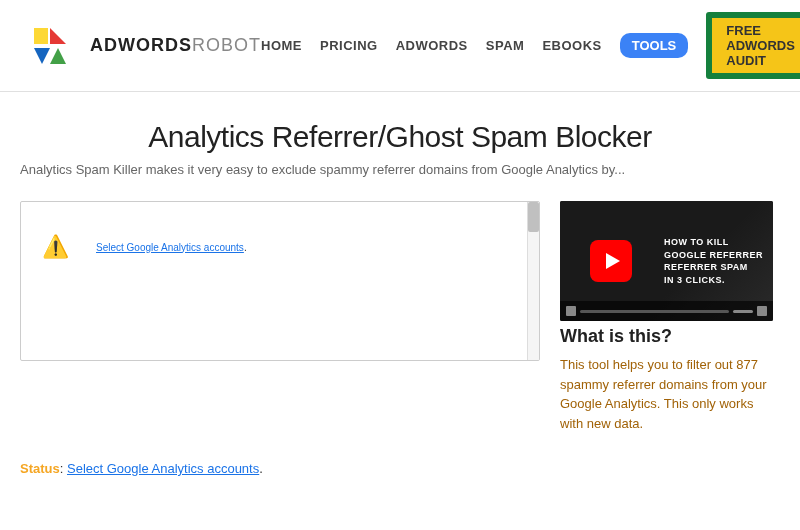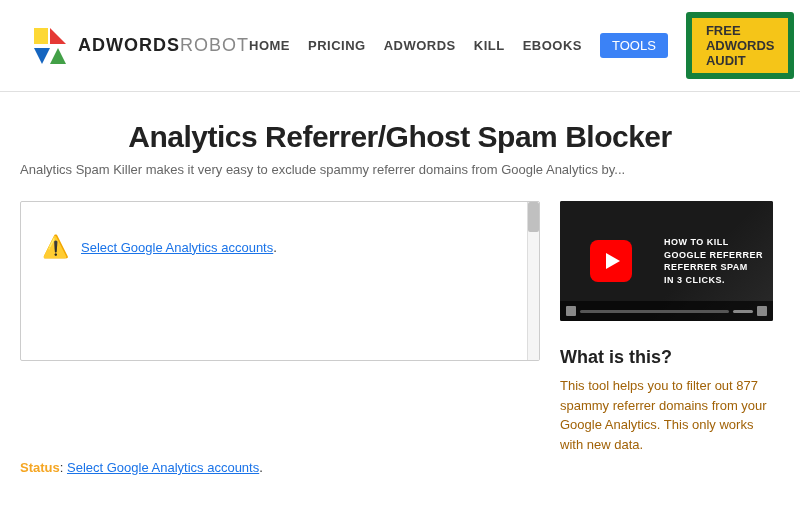--- a/index.html
+++ b/index.html
@@ -10,21 +10,21 @@
       display: flex;
       align-items: center;
       justify-content: space-between;
       padding: 12px 30px;
       border-bottom: 1px solid #e0e0e0;
       background: #fff;
     }
     .logo-area {
       display: flex;
       align-items: center;
-      gap: 8px;
+      gap: 20px;
     }
     .logo-icon {
       width: 40px;
       height: 40px;
     }
     .logo-text {
       font-size: 18px;
       font-weight: 700;
       letter-spacing: 1px;
     }
@@ -41,23 +41,23 @@
       color: #444;
       text-decoration: none;
       cursor: pointer;
       letter-spacing: 0.5px;
       text-align: center;
     }
     .nav-tools {
       background: #3b82f6;
       color: #fff;
       padding: 5px 12px;
-      border-radius: 3px;
-      font-size: 13px;
-      font-weight: 400;
+      border-radius: 10px;
+      font-size: 13px;
+      font-weight: 700;
       cursor: pointer;
     }
     .nav-audit {
       background: #f5c518;
       color: #333;
       padding: 5px 14px;
       border-radius: 3px;
       font-size: 13px;
       font-weight: 700;
       cursor: pointer;
@@ -65,21 +65,21 @@
     }
 
     
     .main {
       max-width: 800px;
       margin: 0 auto;
       padding: 28px 20px;
     }
     .page-title {
       font-size: 30px;
-      font-weight: 700;
+      font-weight: 400;
       text-align: center;
       color: #222;
       margin-bottom: 8px;
       letter-spacing: -0.5px;
     }
     .page-subtitle {
       text-align: left;
       color: #666;
       font-size: 13px;
       margin-bottom: 24px;
@@ -111,22 +111,23 @@
     .warning-icon {
       width: 30px;
       height: 30px;
       flex-shrink: 0;
       display: flex;
       align-items: center;
       justify-content: center;
       font-size: 22px;
     }
     .warning-text {
-      font-size: 13px;
+      font-size: 10px;
       color: #333;
+      margin-left: 15px;
     }
     .warning-link {
       color: #1a73e8;
       text-decoration: underline;
       cursor: pointer;
     }
     .scrollbar-track {
       position: absolute;
       right: 0;
       top: 0;
@@ -139,21 +140,21 @@
       width: 100%;
       height: 30px;
       background: #c0c0c0;
       border-radius: 2px;
       position: absolute;
       top: 0;
     }
 
     
     .status-bar {
-      margin-top: 6px;
+      margin-top: 28px;
       font-size: 13px;
       color: #333;
     }
     .status-label {
       color: #f5a623;
       font-weight: 700;
     }
     .status-link {
       color: #1a73e8;
       text-decoration: underline;
@@ -168,21 +169,21 @@
     .video-container {
       width: 213px;
       height: 120px;
       background: #1a1a1a;
       border-radius: 2px;
       display: flex;
       align-items: center;
       justify-content: center;
       position: relative;
       overflow: hidden;
-      margin-bottom: 26px;
+      margin-bottom: 5px;
     }
     .video-bg {
       position: absolute;
       inset: 0;
       background: linear-gradient(135deg, #1a1a1a 60%, #2a2a2a);
     }
     .video-text-overlay {
       position: absolute;
       right: 10px;
       top: 50%;
@@ -277,21 +278,21 @@
       <polygon points="4,2 18,2 18,18 4,18" fill="#fdd835"></polygon>
     </svg>
     <span class="logo-text">
       <span class="bold">ADWORDS</span><span class="light">ROBOT</span>
     </span>
   </div>
   <nav class="nav">
     <a class="nav-item">HOME</a>
     <a class="nav-item">PRICING</a>
     <a class="nav-item">ADWORDS</a>
-    <a class="nav-item">KILL</a>
+    <a class="nav-item">SPAM</a>
     <a class="nav-item">EBOOKS</a>
     <span class="nav-tools">TOOLS</span>
     <span class="nav-audit">FREE ADWORDS AUDIT</span>
   </nav>
 </div>
 
 <div class="main">
   <h1 class="page-title">Analytics Referrer/Ghost Spam Blocker</h1>
   <p class="page-subtitle">Analytics Spam Killer makes it very easy to exclude spammy referrer domains from Google Analytics by...</p>
 

